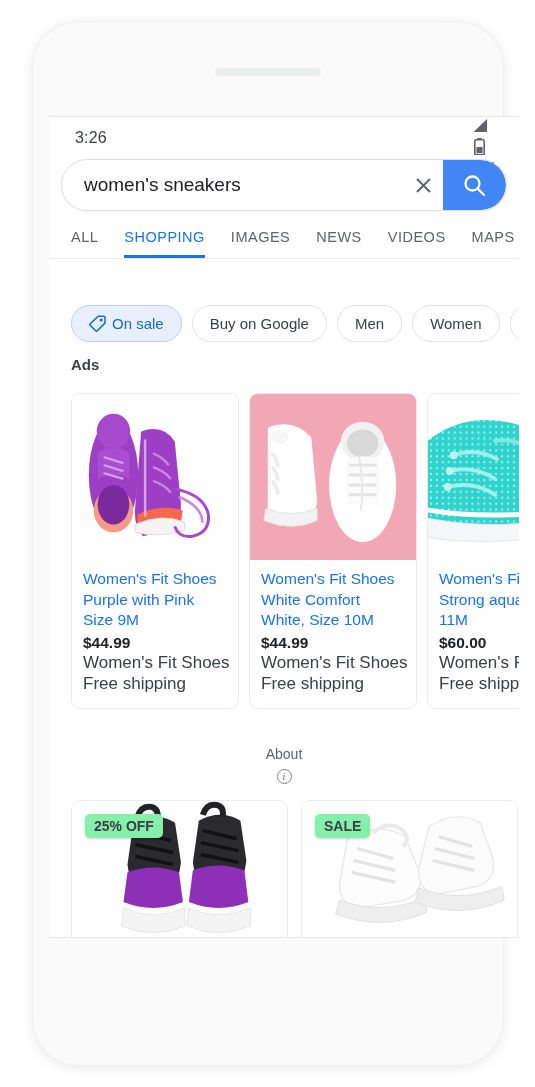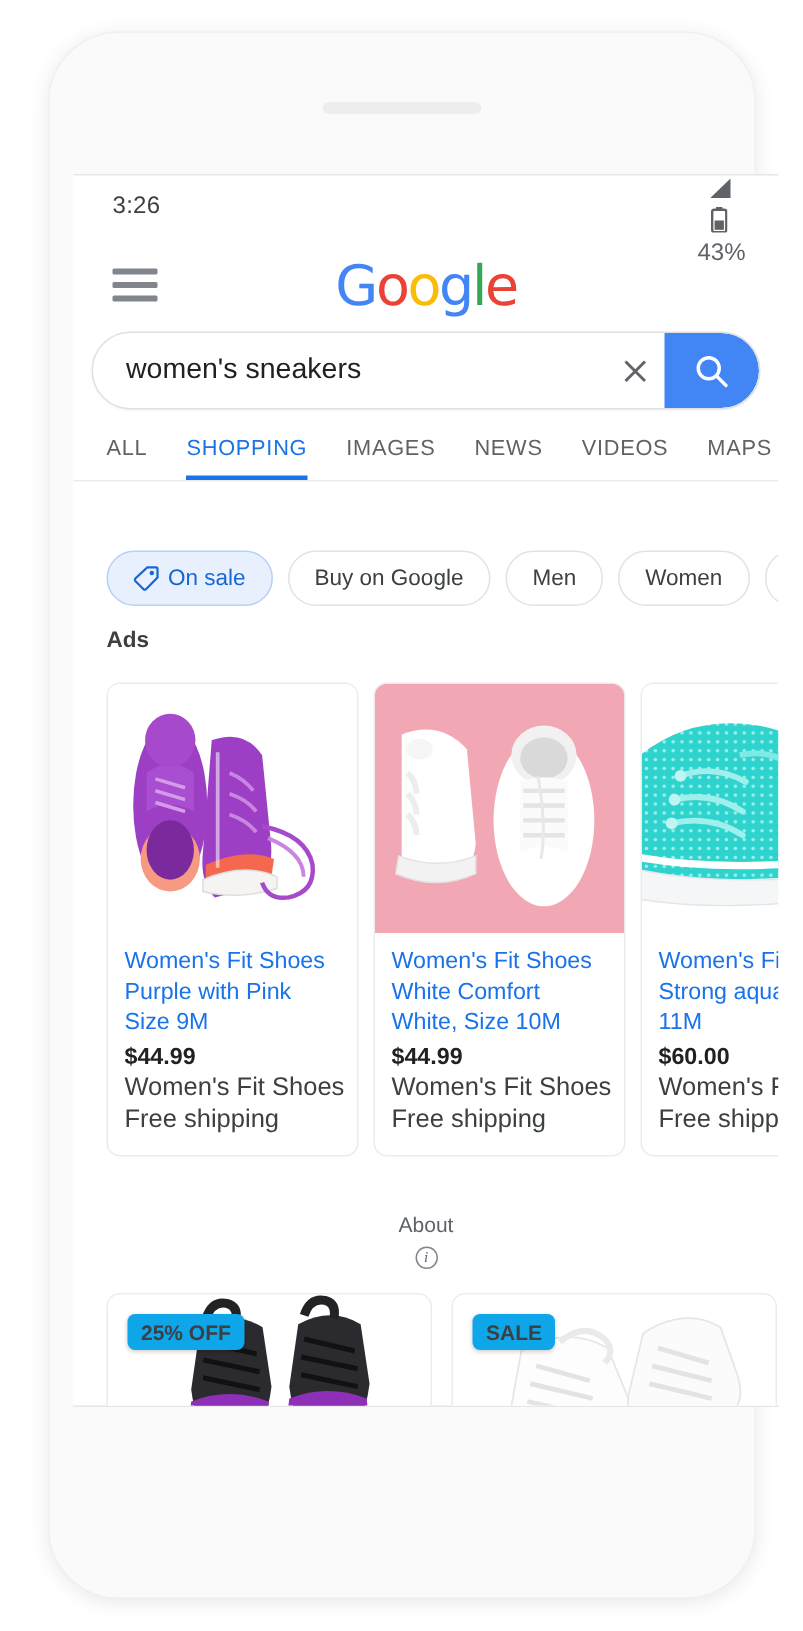--- a/index.html
+++ b/index.html
@@ -191,21 +191,21 @@
   #deals-row {
     display:flex; gap:13px; padding:16px 22px 0 22px;
   }
   .deal-card {
     flex:0 0 217px; width:217px; height:160px;
     border:1px solid #ebebeb; border-radius:9px;
     background:#fff; position:relative; overflow:hidden;
   }
   .deal-badge {
     position:absolute; left:13px; top:13px; z-index:3;
-    background:#0ea5e9; border-radius:5px;
+    background:#86efac; border-radius:5px;
     padding:4px 9px; font-size:14px; font-weight:bold;
     color:#3c4043; box-shadow:0 1px 3px rgba(0,0,0,.18);
   }
 
   
   .shoe-scene { position:absolute; inset:0; }
 </style>
 </head>
 <body>
 
@@ -227,28 +227,20 @@
         </svg>
         <svg width="11" height="17" viewBox="0 0 11 17">
           <rect x="3.4" y="0" width="4.2" height="2" fill="#5f6368"></rect>
           <rect x="0.8" y="1.8" width="9.4" height="15" rx="1.4" fill="none" stroke="#5f6368" stroke-width="1.6"></rect>
           <rect x="2.4" y="9" width="6.2" height="6.2" fill="#5f6368"></rect>
         </svg>
         <span id="status-battery-pct">43%</span>
       </div>
     </div>
 
-    <div id="app-bar">
-      <div id="menu-icon">
-        <span></span>
-          <span></span>
-          <span></span>
-      </div>
-      <div id="google-logo"><span style="color: rgb(66, 133, 244);">G</span><span style="color: rgb(234, 67, 53);">o</span><span style="color: rgb(251, 188, 5);">o</span><span style="color: rgb(66, 133, 244);">g</span><span style="color: rgb(52, 168, 83);">l</span><span style="color: rgb(234, 67, 53);">e</span></div>
-    </div>
 
     <div id="search-row">
       <div id="search-box">
         <input id="search-input" type="text" value="women's sneakers" style="">
         <div id="search-clear">
           <svg width="21" height="21" viewBox="0 0 21 21">
             <path d="M4 4 L17 17 M17 4 L4 17" stroke="#5f6368" stroke-width="1.9" fill="none"></path>
           </svg>
         </div>
         <div id="search-submit">

